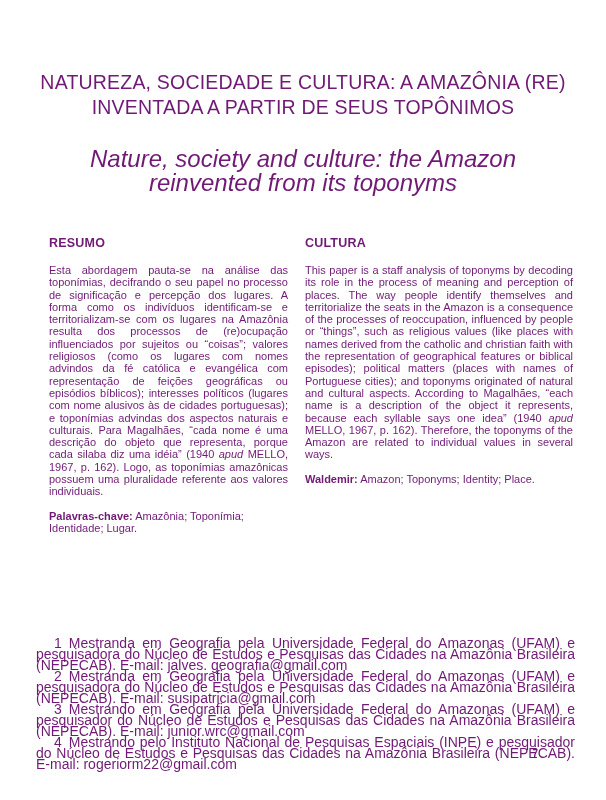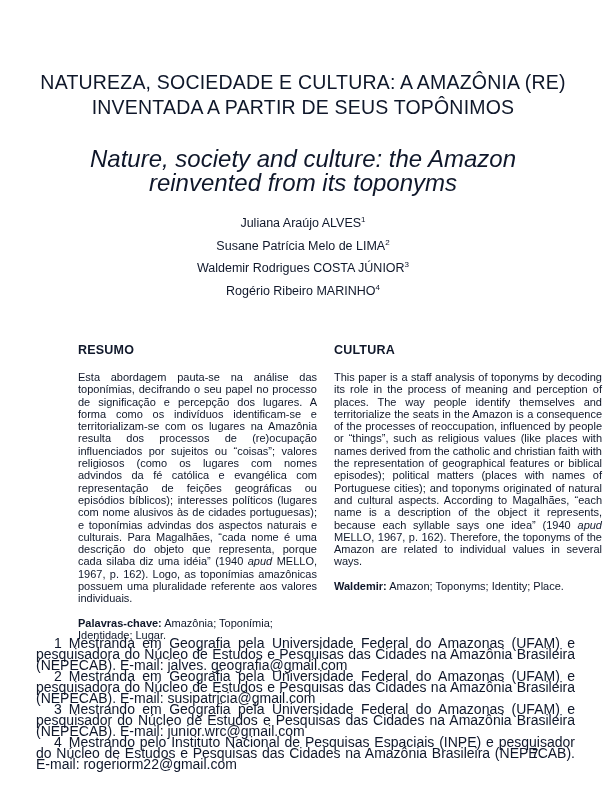--- a/index.html
+++ b/index.html
@@ -5,21 +5,21 @@
   html, body { margin: 0; padding: 0; background: #ffffff; }
   .page {
     position: relative;
     width: 606px;
     height: 800px;
     margin: 0 auto;
     background: #ffffff;
     box-sizing: border-box;
     padding-top: 70px;
     font-family: "Liberation Sans", sans-serif;
-    color: #0f172a;
+    color: #701a75;
     overflow: hidden;
   }
   .title-pt {
     font-size: 19.5px;
     font-weight: 400;
     line-height: 25px;
     text-align: center;
     letter-spacing: 0.2px;
     margin: 0 24px;
   }
@@ -36,21 +36,21 @@
     text-align: center;
     font-size: 12.5px;
     line-height: 22.5px;
   }
   .authors p { margin: 0; }
   .authors sup { font-size: 8px; line-height: 0; }
   .columns {
     display: flex;
     margin: 41px 33px 0 49px;
   }
-  .col-left  { width: 239px; margin-right: 17px; flex: none; margin-left: 29px; }
+  .col-left  { width: 239px; margin-right: 17px; flex: none; }
   .col-right { width: 268px; flex: none; }
   .col-heading {
     font-size: 12.5px;
     font-weight: 700;
     letter-spacing: 0.2px;
     margin: 0 0 14px 0;
   }
   .col-body {
     font-size: 11px;
     line-height: 12.3px;
@@ -86,26 +86,20 @@
 </style>
 </head>
 <body>
 
 <div class="page">
 
   <h1 class="title-pt">NATUREZA, SOCIEDADE E CULTURA: A AMAZÔNIA (RE) INVENTADA A PARTIR DE SEUS TOPÔNIMOS</h1>
 
   <h2 class="title-en">Nature, society and culture: the Amazon reinvented from its toponyms</h2>
 
-  <div class="authors">
-    <p><span>Juliana Araújo ALVES</span><sup>1</sup></p>
-    <p><span>Susane Patrícia Melo de LIMA</span><sup>2</sup></p>
-    <p><span>Waldemir Rodrigues COSTA JÚNIOR</span><sup>3</sup></p>
-    <p><span>Rogério Ribeiro MARINHO</span><sup>4</sup></p>
-  </div>
 
   <div class="columns">
 
     <section class="col-left">
       <h3 class="col-heading">RESUMO</h3>
       <p class="col-body"><span>Esta abordagem pauta-se na análise das toponímias, decifrando o seu papel no processo de significação e percepção dos lugares. A forma como os indivíduos identificam-se e territorializam-se com os lugares na Amazônia resulta dos processos de (re)ocupação influenciados por sujeitos ou “coisas”; valores religiosos (como os lugares com nomes advindos da fé católica e evangélica com representação de feições geográficas ou episódios bíblicos); interesses políticos (lugares com nome alusivos às de cidades portuguesas); e toponímias advindas dos aspectos naturais e culturais. Para Magalhães, “cada nome é uma descrição do objeto que representa, porque cada silaba diz uma idéia” (1940 </span><em>apud</em><span> MELLO, 1967, p. 162). Logo, as toponímias amazônicas possuem uma pluralidade referente aos valores individuais.</span></p>
       <p class="keywords"><b>Palavras-chave:</b><span> Amazônia; Toponímia; Identidade; Lugar.</span></p>
     </section>
 
     <section class="col-right">

